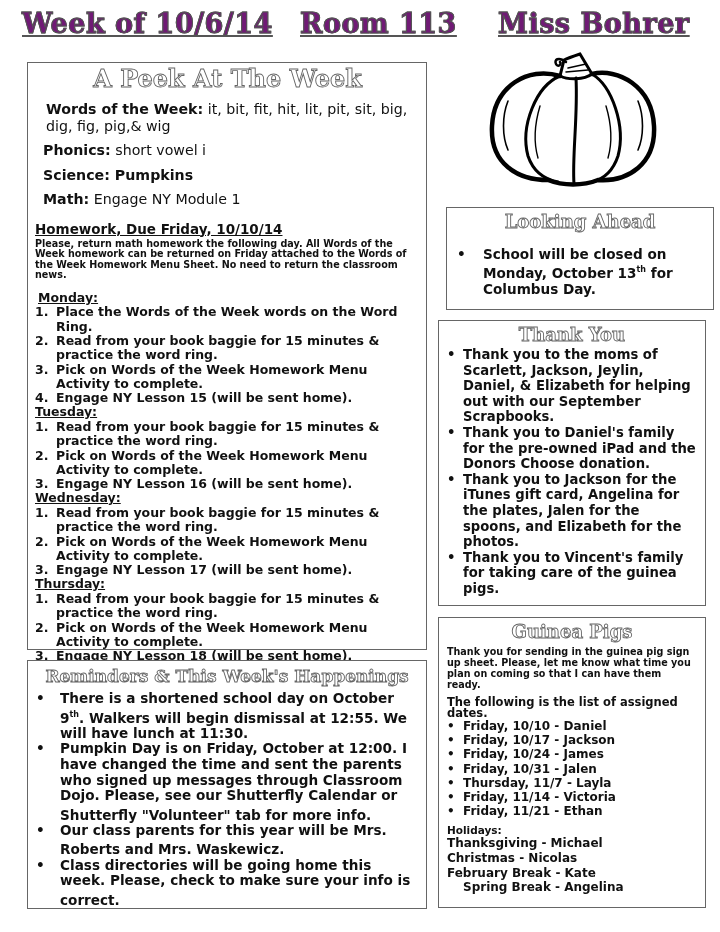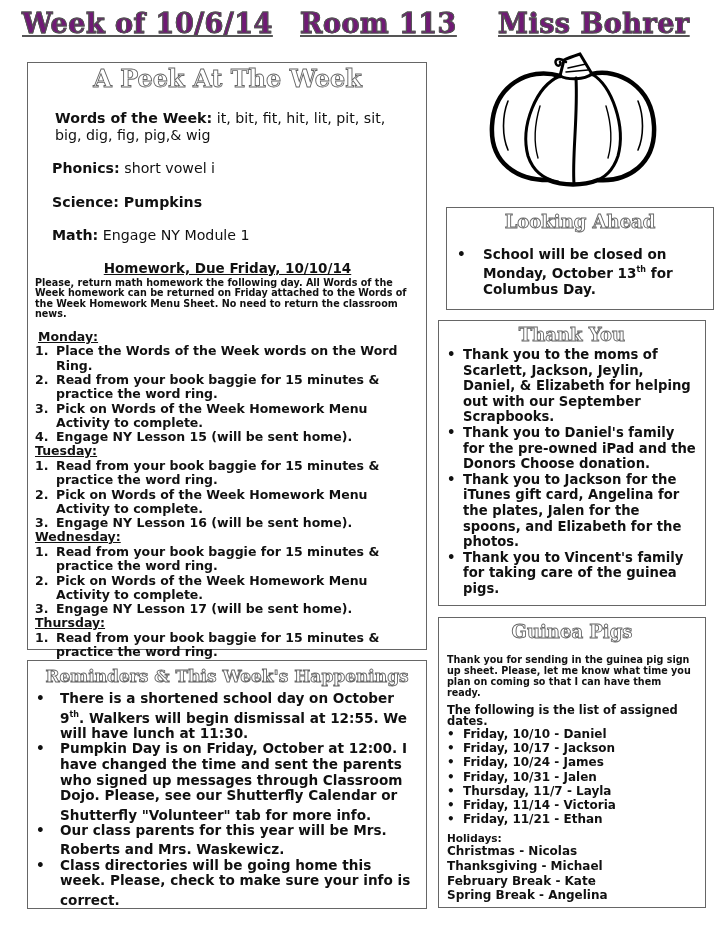--- a/index.html
+++ b/index.html
@@ -12,42 +12,42 @@
   .outline-head { font-family: "DejaVu Serif", serif; color: #fff; -webkit-text-stroke: 0.9px #666;
                   text-align: center; font-weight: bold; }
   .box { position: absolute; border: 1.5px solid #666; box-sizing: border-box; background: #fff; }
   .bt { font-weight: bold; }
   .u { text-decoration: underline; }
   ol, ul { margin: 0; padding: 0; list-style: none; }
   .li { position: relative; }
   .li .mk { position: absolute; left: 0; top: 0; }
   .num-list .li { padding-left: 21px; }
   .bul-list .li { padding-left: 24px; }
-  .peek p { margin: 17px; }
+  .peek p { margin: 8px; }
   .hw-note { font-size: 9.6px; line-height: 10.6px; font-weight: bold; margin: 2px 0 10px 0; }
   .day-label { font-size: 12.5px; line-height: 14.5px; font-weight: bold; text-decoration: underline; }
   .hw-item { font-size: 12.5px; line-height: 14.3px; font-weight: bold; }
 </style>
 </head>
 <body>
 
 <div class="title-bar">
   <span style="left:22px;">Week of 10/6/14</span>
   <span style="left:300px;">Room  113</span>
   <span style="left:498px;">Miss Bohrer</span>
 </div>
 
 <div class="box peek" style="left:27px; top:62px; width:400px; height:588px; padding:2px 6px 0 7px;">
   <div class="outline-head" style="font-size:24px; line-height:28px;">A Peek At The Week</div>
   <p style="font-size:14.2px; line-height:16.5px; padding-left:3px;"><span class="bt">Words of the Week:</span><span> it, bit, fit, hit, lit, pit, sit, big, dig, fig, pig,&amp; wig</span></p>
   <p style="font-size:14.2px; line-height:16.5px;"><span class="bt">Phonics:</span><span> short vowel i</span></p>
   <p style="font-size:14.2px; line-height:16.5px;" class="bt"><span>Science:</span><span> Pumpkins</span></p>
   <p style="font-size:14.2px; line-height:16.5px;"><span class="bt">Math:</span><span> Engage NY Module 1</span></p>
 
-  <div class="u bt" style="text-align:center; font-size:13.5px; line-height:15px; margin-top:14px;">Homework, Due Friday, 10/10/14</div>
+  <div class="u bt" style="text-align:left; font-size:13.5px; line-height:15px; margin-top:14px;">Homework, Due Friday, 10/10/14</div>
   <div class="hw-note">Please, return math homework the following day.  All Words of the Week homework can be returned on Friday attached to the Words of the Week Homework Menu Sheet.  No need to return the classroom news.</div>
 
   <div id="days">
       <div class="day-label" style="padding-left: 3px;">Monday:</div>
       <ol class="num-list">
         <li class="li hw-item"><span class="mk">1.</span><span>Place the Words of the Week words on the Word Ring.</span></li>
         <li class="li hw-item"><span class="mk">2.</span><span> Read from your book baggie for 15 minutes &amp; practice the word ring.</span></li>
         <li class="li hw-item"><span class="mk">3.</span><span>Pick on Words of the Week Homework Menu Activity to complete.</span></li>
         <li class="li hw-item"><span class="mk">4.</span><span>Engage NY Lesson 15 (will be sent home).</span></li>
       </ol>
@@ -113,31 +113,31 @@
   <ul class="bul-list" id="thanks-list">
       <li class="li bt" style="font-size: 13.2px; line-height: 15.6px; padding-left: 16px;"><span class="mk">•</span><span>Thank you to the moms of Scarlett, Jackson, Jeylin, Daniel, &amp; Elizabeth for helping out with our September Scrapbooks.</span></li>
       <li class="li bt" style="font-size: 13.2px; line-height: 15.6px; padding-left: 16px;"><span class="mk">•</span><span>Thank you to Daniel's family for the pre-owned iPad and the Donors Choose donation.</span></li>
       <li class="li bt" style="font-size: 13.2px; line-height: 15.6px; padding-left: 16px;"><span class="mk">•</span><span>Thank you to Jackson for the iTunes gift card, Angelina for the plates, Jalen for the spoons, and Elizabeth for the photos.</span></li>
       <li class="li bt" style="font-size: 13.2px; line-height: 15.6px; padding-left: 16px;"><span class="mk">•</span><span>Thank you to Vincent's family for taking care of the guinea pigs.</span></li>
     </ul>
 </div>
 
 <div class="box" style="left:438px; top:617px; width:268px; height:291px; padding:2px 8px 0 8px;">
   <div class="outline-head" style="font-size:18px; line-height:24px;">Guinea Pigs</div>
-  <div class="bt" style="font-size:9.6px; line-height:11px; margin-top:10px;">Thank you for sending in the guinea pig sign up sheet. Please, let me know what time you plan on coming so that I can have them ready.</div>
+  <div class="bt" style="font-size:9.6px; line-height:11px; margin-top:2px;">Thank you for sending in the guinea pig sign up sheet. Please, let me know what time you plan on coming so that I can have them ready.</div>
   <div class="bt" style="font-size:11.5px; line-height:11px; margin-top:7px;">The following is the list of assigned dates.</div>
   <ul class="bul-list" id="schedule-list">
       <li class="li bt" style="font-size: 12px; line-height: 14.2px; padding-left: 16px;"><span class="mk">•</span><span>Friday, 10/10 - Daniel</span></li>
       <li class="li bt" style="font-size: 12px; line-height: 14.2px; padding-left: 16px;"><span class="mk">•</span><span>Friday, 10/17 - Jackson</span></li>
       <li class="li bt" style="font-size: 12px; line-height: 14.2px; padding-left: 16px;"><span class="mk">•</span><span>Friday, 10/24 - James</span></li>
       <li class="li bt" style="font-size: 12px; line-height: 14.2px; padding-left: 16px;"><span class="mk">•</span><span>Friday, 10/31 - Jalen</span></li>
       <li class="li bt" style="font-size: 12px; line-height: 14.2px; padding-left: 16px;"><span class="mk">•</span><span>Thursday, 11/7 - Layla</span></li>
       <li class="li bt" style="font-size: 12px; line-height: 14.2px; padding-left: 16px;"><span class="mk">•</span><span>Friday, 11/14 - Victoria</span></li>
       <li class="li bt" style="font-size: 12px; line-height: 14.2px; padding-left: 16px;"><span class="mk">•</span><span>Friday, 11/21 - Ethan</span></li>
     </ul>
   <div class="bt" style="font-size:10.5px; line-height:12px; margin-top:6px;">Holidays:</div>
   <div id="holidays-list">
+      <div class="bt" style="font-size: 12px; line-height: 14.6px;">Thanksgiving - Michael</div>
       <div class="bt" style="font-size: 12px; line-height: 14.6px;">Christmas - Nicolas</div>
-      <div class="bt" style="font-size: 12px; line-height: 14.6px;">Thanksgiving - Michael</div>
       <div class="bt" style="font-size: 12px; line-height: 14.6px;">February Break - Kate</div>
-      <div class="bt" style="font-size: 12px; line-height: 14.6px;">Spring Break - Angelina</div>
+      <div class="bt" style="font-size: 12px; line-height: 14.6px; margin-left: 16px;">Spring Break - Angelina</div>
     </div>
 </div>
 
 </body></html>

